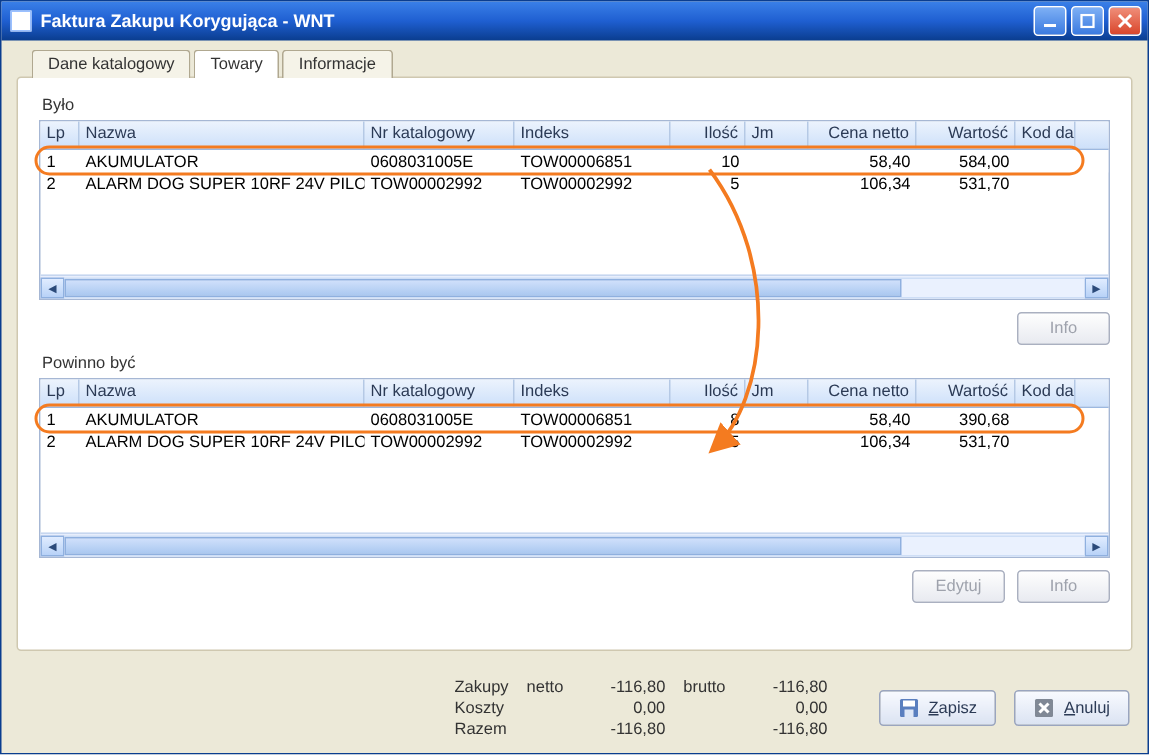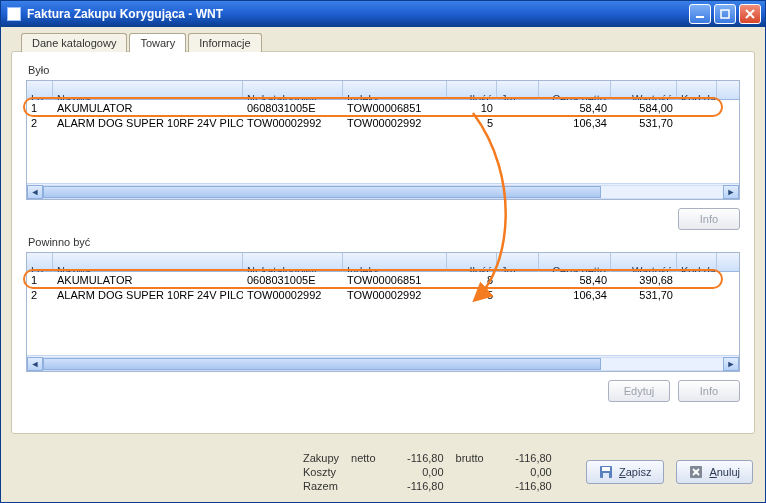--- a/index.html
+++ b/index.html
@@ -104,21 +104,21 @@
     position: relative;
   }
   .grid-header {
     display: flex;
     background: linear-gradient(to bottom, #ecf3fd, #cde0fa);
     border-bottom: 1px solid #9cb8e0;
     height: 19px;
   }
   .gh {
     border-right: 1px solid #b5c9e5;
-    padding: 12px 4px;
+    padding: 2px 4px;
     color: #2b3a55;
     overflow: hidden;
     white-space: nowrap;
   }
   .gh.right, .gc.right { text-align: right; }
   .grid-body {
     flex: 1;
     overflow: hidden;
   }
   .grow {

